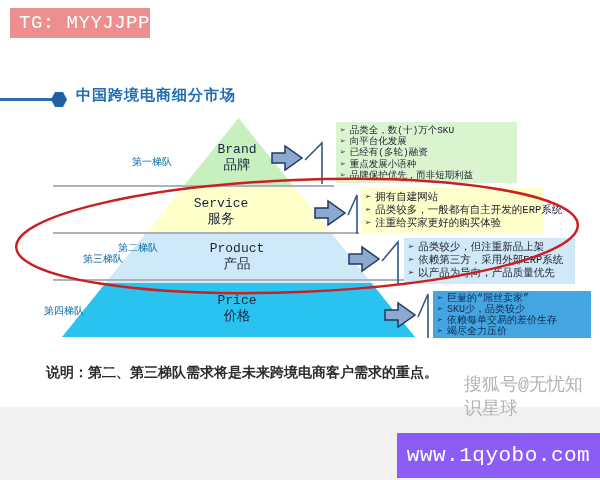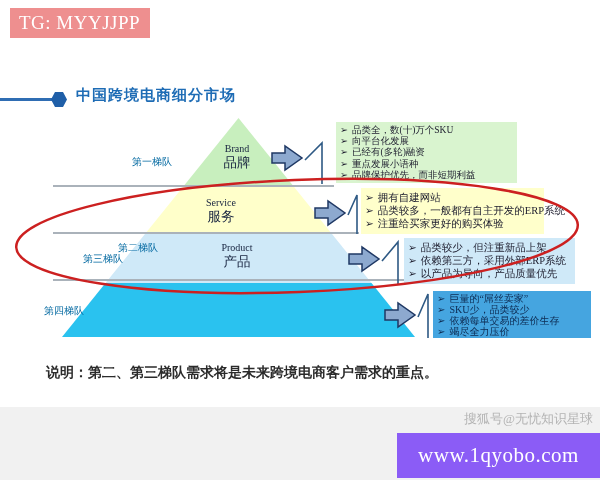--- a/index.html
+++ b/index.html
@@ -1,18 +1,18 @@
 <!DOCTYPE html>
 <html><head>
 <meta charset="utf-8">
 <style>
   html,body{margin:0;padding:0;}
   .canvas{
     position:relative;width:600px;height:480px;background:#ffffff;overflow:hidden;
-    font-family:Liberation Serif, serif;
+    font-family:Liberation Mono, monospace;
   }
   
   .tg-tag{
     position:absolute;left:10px;top:8px;width:140px;height:30px;
     background:#ee8f8f;color:#ffffff;font-size:19px;line-height:30px;
     padding-left:9px;box-sizing:border-box;letter-spacing:.5px;
   }
   
   .title-line{position:absolute;left:0;top:98px;width:54px;height:3px;background:#2f6db3;}
   .title-dot{
@@ -29,21 +29,21 @@
     clip-path:polygon(50% 0,100% 100%,0 100%);
   }
   .band{position:absolute;left:0;width:100%;}
   .band-1{top:0;height:69px;background:#c8efbe;}
   .band-2{top:69px;height:46px;background:#ffffca;}
   .band-3{top:115px;height:50px;background:#cfe9f8;}
   .band-4{top:165px;height:54px;background:#2ac2ef;}
   .pyr-label{
     position:absolute;width:130px;text-align:center;color:#17233f;line-height:1.15;
   }
-  .pyr-label .en{font-size:10px;}
+  .pyr-label .en{font-size:13px;}
   .pyr-label .cn{font-size:13.5px;}
   .pl-1{left:172px;top:143px;}
   .pl-2{left:156px;top:197px;}
   .pl-3{left:172px;top:242px;}
   .pl-4{left:172px;top:294px;}
   
   .tier-label{position:absolute;font-size:10px;color:#0369a1;}
   .tl-1{left:132px;top:155px;}
   .tl-2{left:118px;top:207px;margin-top:34px;}
   .tl-3{left:83px;top:252px;}
@@ -65,21 +65,21 @@
   .cb-3{left:404px;top:238px;width:171px;height:46px;background:#cfe9f8;font-size:10.5px;}
   .cb-3 li{line-height:13.2px;}
   .cb-4{left:433px;top:291px;width:158px;height:47px;background:#45a5e0;font-size:10px;}
   .cb-4 li{line-height:10.9px;color:#0d2b52;}
   
   .overlay{position:absolute;left:0;top:0;pointer-events:none;}
   
   .note{position:absolute;left:46px;top:364px;font-size:14px;font-weight:bold;color:#2b2b2b;}
   
   .bottom-strip{position:absolute;left:0;top:407px;width:600px;height:73px;background:#f1f1f1;}
-  .sohu-wm{position:absolute;left:464px;top:410px;font-size:13px;color:#b3b3b3;}
+  .sohu-wm{position:absolute;left:464px;top:372px;font-size:18px;color:#b3b3b3;}
   .url-box{
     position:absolute;left:397px;top:433px;width:203px;height:45px;background:#8b5cf6;
     color:#ffffff;font-size:21px;line-height:45px;text-align:center;letter-spacing:.5px;
   }
 </style>
 </head>
 <body>
 
 <div class="canvas">
 
@@ -100,20 +100,24 @@
     <div class="en">Brand</div>
     <div class="cn">品牌</div>
   </div>
   <div class="pyr-label pl-2">
     <div class="en">Service</div>
     <div class="cn">服务</div>
   </div>
   <div class="pyr-label pl-3">
     <div class="en">Product</div>
     <div class="cn">产品</div>
+  </div>
+  <div class="pyr-label pl-4">
+    <div class="en">Price</div>
+    <div class="cn">价格</div>
   </div>
 
   <div class="tier-label tl-1">第一梯队</div>
   <div class="tier-label tl-2">第二梯队</div>
   <div class="tier-label tl-3">第三梯队</div>
   <div class="tier-label tl-4">第四梯队</div>
 
   <div class="divider dv-1"></div>
   <div class="divider dv-2"></div>
   <div class="divider dv-3"></div>

